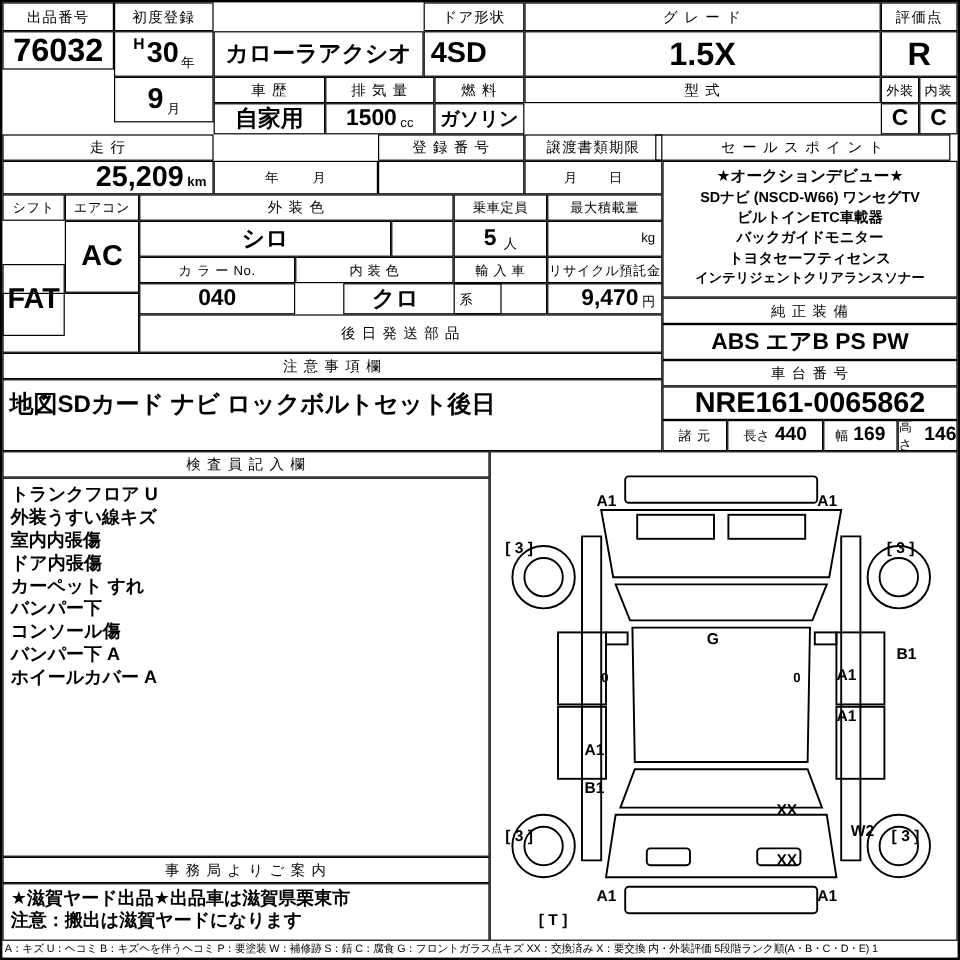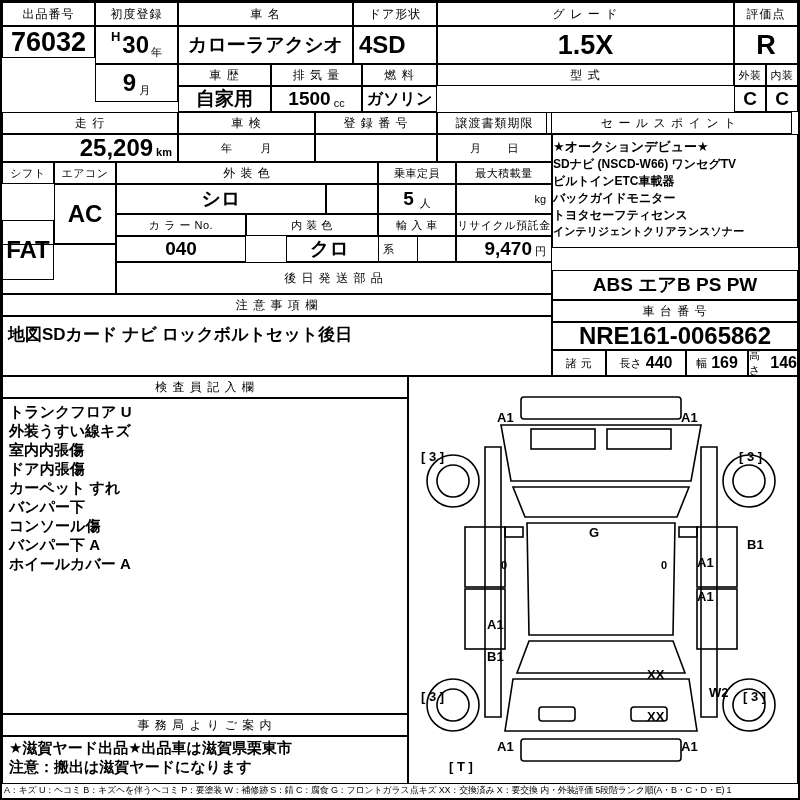--- a/index.html
+++ b/index.html
@@ -13,21 +13,21 @@
   .sheet{position:relative;width:800px;height:800px;box-sizing:border-box;border:2px solid #000;}
   .cell{position:absolute;box-sizing:border-box;border:1px solid #000;display:flex;align-items:center;justify-content:center;overflow:hidden;}
   .lbl{font-size:12px;letter-spacing:1px;}
   .lbl-sm{font-size:11px;letter-spacing:0.5px;}
   .val{font-size:19px;font-weight:bold;}
   .val-lg{font-size:24px;font-weight:bold;}
   .val-xl{font-size:27px;font-weight:bold;}
   .left{justify-content:flex-start;padding-left:5px;}
   .right{justify-content:flex-end;padding-right:5px;}
   .col{flex-direction:column;}
-  .sp-line{font-size:12px;font-weight:bold;width:100%;padding-left:0;box-sizing:border-box;white-space:nowrap;}
+  .sp-line{font-size:12px;font-weight:bold;width:100%;padding-left:0;box-sizing:border-box;white-space:nowrap;text-align:center;}
   .insp-line{font-size:15px;font-weight:bold;width:100%;padding-left:6px;box-sizing:border-box;white-space:nowrap;}
   .footnote{position:absolute;left:0;bottom:0;width:800px;height:16px;font-size:9px;display:flex;align-items:center;padding-left:2px;box-sizing:border-box;white-space:nowrap;letter-spacing:-0.2px;}
   .sub{font-size:11px;font-weight:normal;}
   .diagram{position:absolute;}
   .dlabel{position:absolute;font-size:13px;font-weight:bold;}
   .dlabel.sm{font-size:11px;}
   svg{display:block;}
 </style>
 </head>
 <body>
@@ -37,21 +37,20 @@
   <div class="cell lbl" style="left:0;top:0;width:93px;height:24px;">出品番号</div>
   <div class="cell val-xl" style="left:0;top:24px;width:93px;height:32px;">76032</div>
 
   <div class="cell lbl" style="left:93px;top:0;width:83px;height:24px;">初度登録</div>
   <div class="cell" style="left:93px;top:24px;width:83px;height:38px;">
     <span class="sub" style="font-size:13px;font-weight:bold;align-self:flex-start;margin-top:2px;">H</span>
     <span class="val-lg" style="margin:0 2px;">30</span>
     <span class="sub" style="align-self:flex-end;margin-bottom:3px;">年</span>
   </div>
 
-  <div class="cell lbl" style="left:176px;top:0;width:175px;height:24px;">車 名</div>
   <div class="cell val" style="left:176px;top:24px;width:175px;height:38px;">カローラアクシオ</div>
 
   <div class="cell lbl" style="left:351px;top:0;width:84px;height:24px;">ドア形状</div>
   <div class="cell val-lg left" style="left:351px;top:24px;width:84px;height:38px;">4SD</div>
 
   <div class="cell lbl" style="left:435px;top:0;width:297px;height:24px;">グ レ ー ド</div>
   <div class="cell val-xl" style="left:435px;top:24px;width:297px;height:38px;">1.5X</div>
 
   <div class="cell lbl" style="left:732px;top:0;width:64px;height:24px;">評価点</div>
   <div class="cell val-xl" style="left:732px;top:24px;width:64px;height:38px;">R</div>
@@ -70,21 +69,20 @@
   <div class="cell val" style="left:176px;top:84px;width:93px;height:26px;">自家用</div>
   <div class="cell" style="left:269px;top:84px;width:91px;height:26px;">
     <span class="val">1500</span>
     <span class="sub" style="align-self:flex-end;margin-bottom:2px;margin-left:3px;">cc</span>
   </div>
   <div class="cell" style="left:360px;top:84px;width:75px;height:26px;font-size:16px;font-weight:bold;">ガソリン</div>
   <div class="cell val" style="left:732px;top:84px;width:32px;height:26px;">C</div>
   <div class="cell val" style="left:764px;top:84px;width:32px;height:26px;">C</div>
 
   <div class="cell lbl" style="left:0;top:110px;width:176px;height:22px;">走 行</div>
-  <div class="cell lbl" style="left:176px;top:110px;width:137px;height:22px;">車 検</div>
   <div class="cell lbl" style="left:313px;top:110px;width:122px;height:22px;">登 録 番 号</div>
   <div class="cell lbl" style="left:435px;top:110px;width:115px;height:22px;">譲渡書類期限</div>
 
   <div class="cell right" style="left:0;top:132px;width:176px;height:28px;">
     <span class="val-lg">25,209</span>
     <span class="sub" style="align-self:flex-end;margin-bottom:3px;margin-left:3px;font-size:11px;font-weight:bold;">km</span>
   </div>
   <div class="cell" style="left:176px;top:132px;width:137px;height:28px;">
     <span class="lbl-sm" style="margin-right:28px;">年</span>
     <span class="lbl-sm">月</span>
@@ -135,24 +133,25 @@
   </div>
   <div class="cell" style="left:376px;top:234px;width:78px;height:26px;"></div>
   <div class="cell right" style="left:454px;top:234px;width:96px;height:26px;">
     <span class="val">9,470</span>
     <span class="sub" style="align-self:flex-end;margin-bottom:2px;margin-left:3px;">円</span>
   </div>
 
   <div class="cell lbl" style="left:0;top:242px;width:114px;height:50px;"></div>
   <div class="cell lbl" style="left:114px;top:260px;width:436px;height:32px;">後 日 発 送 部 品</div>
 
+  <div class="cell lbl" style="left:550px;top:246px;width:246px;height:22px;">純 正 装 備</div>
   <div class="cell val" style="left:550px;top:268px;width:246px;height:30px;">ABS エアB PS PW</div>
 
   <div class="cell lbl" style="left:0;top:292px;width:550px;height:22px;">注 意 事 項 欄</div>
-  <div class="cell left" style="left:0;top:314px;width:550px;height:60px;font-size:17px;font-weight:bold;align-items:flex-start;padding-top:6px;">地図SDカード ナビ ロックボルトセット後日</div>
+  <div class="cell left" style="left:0;top:314px;width:550px;height:60px;font-size:20px;font-weight:bold;align-items:flex-start;padding-top:6px;">地図SDカード ナビ ロックボルトセット後日</div>
 
   <div class="cell lbl" style="left:550px;top:298px;width:246px;height:22px;">車 台 番 号</div>
   <div class="cell val-lg" style="left:550px;top:320px;width:246px;height:28px;">NRE161-0065862</div>
 
   <div class="cell lbl-sm" style="left:550px;top:348px;width:54px;height:26px;">諸 元</div>
   <div class="cell" style="left:604px;top:348px;width:80px;height:26px;">
     <span class="sub" style="margin-right:4px;">長さ</span>
     <span style="font-size:16px;font-weight:bold;">440</span>
   </div>
   <div class="cell" style="left:684px;top:348px;width:62px;height:26px;">

